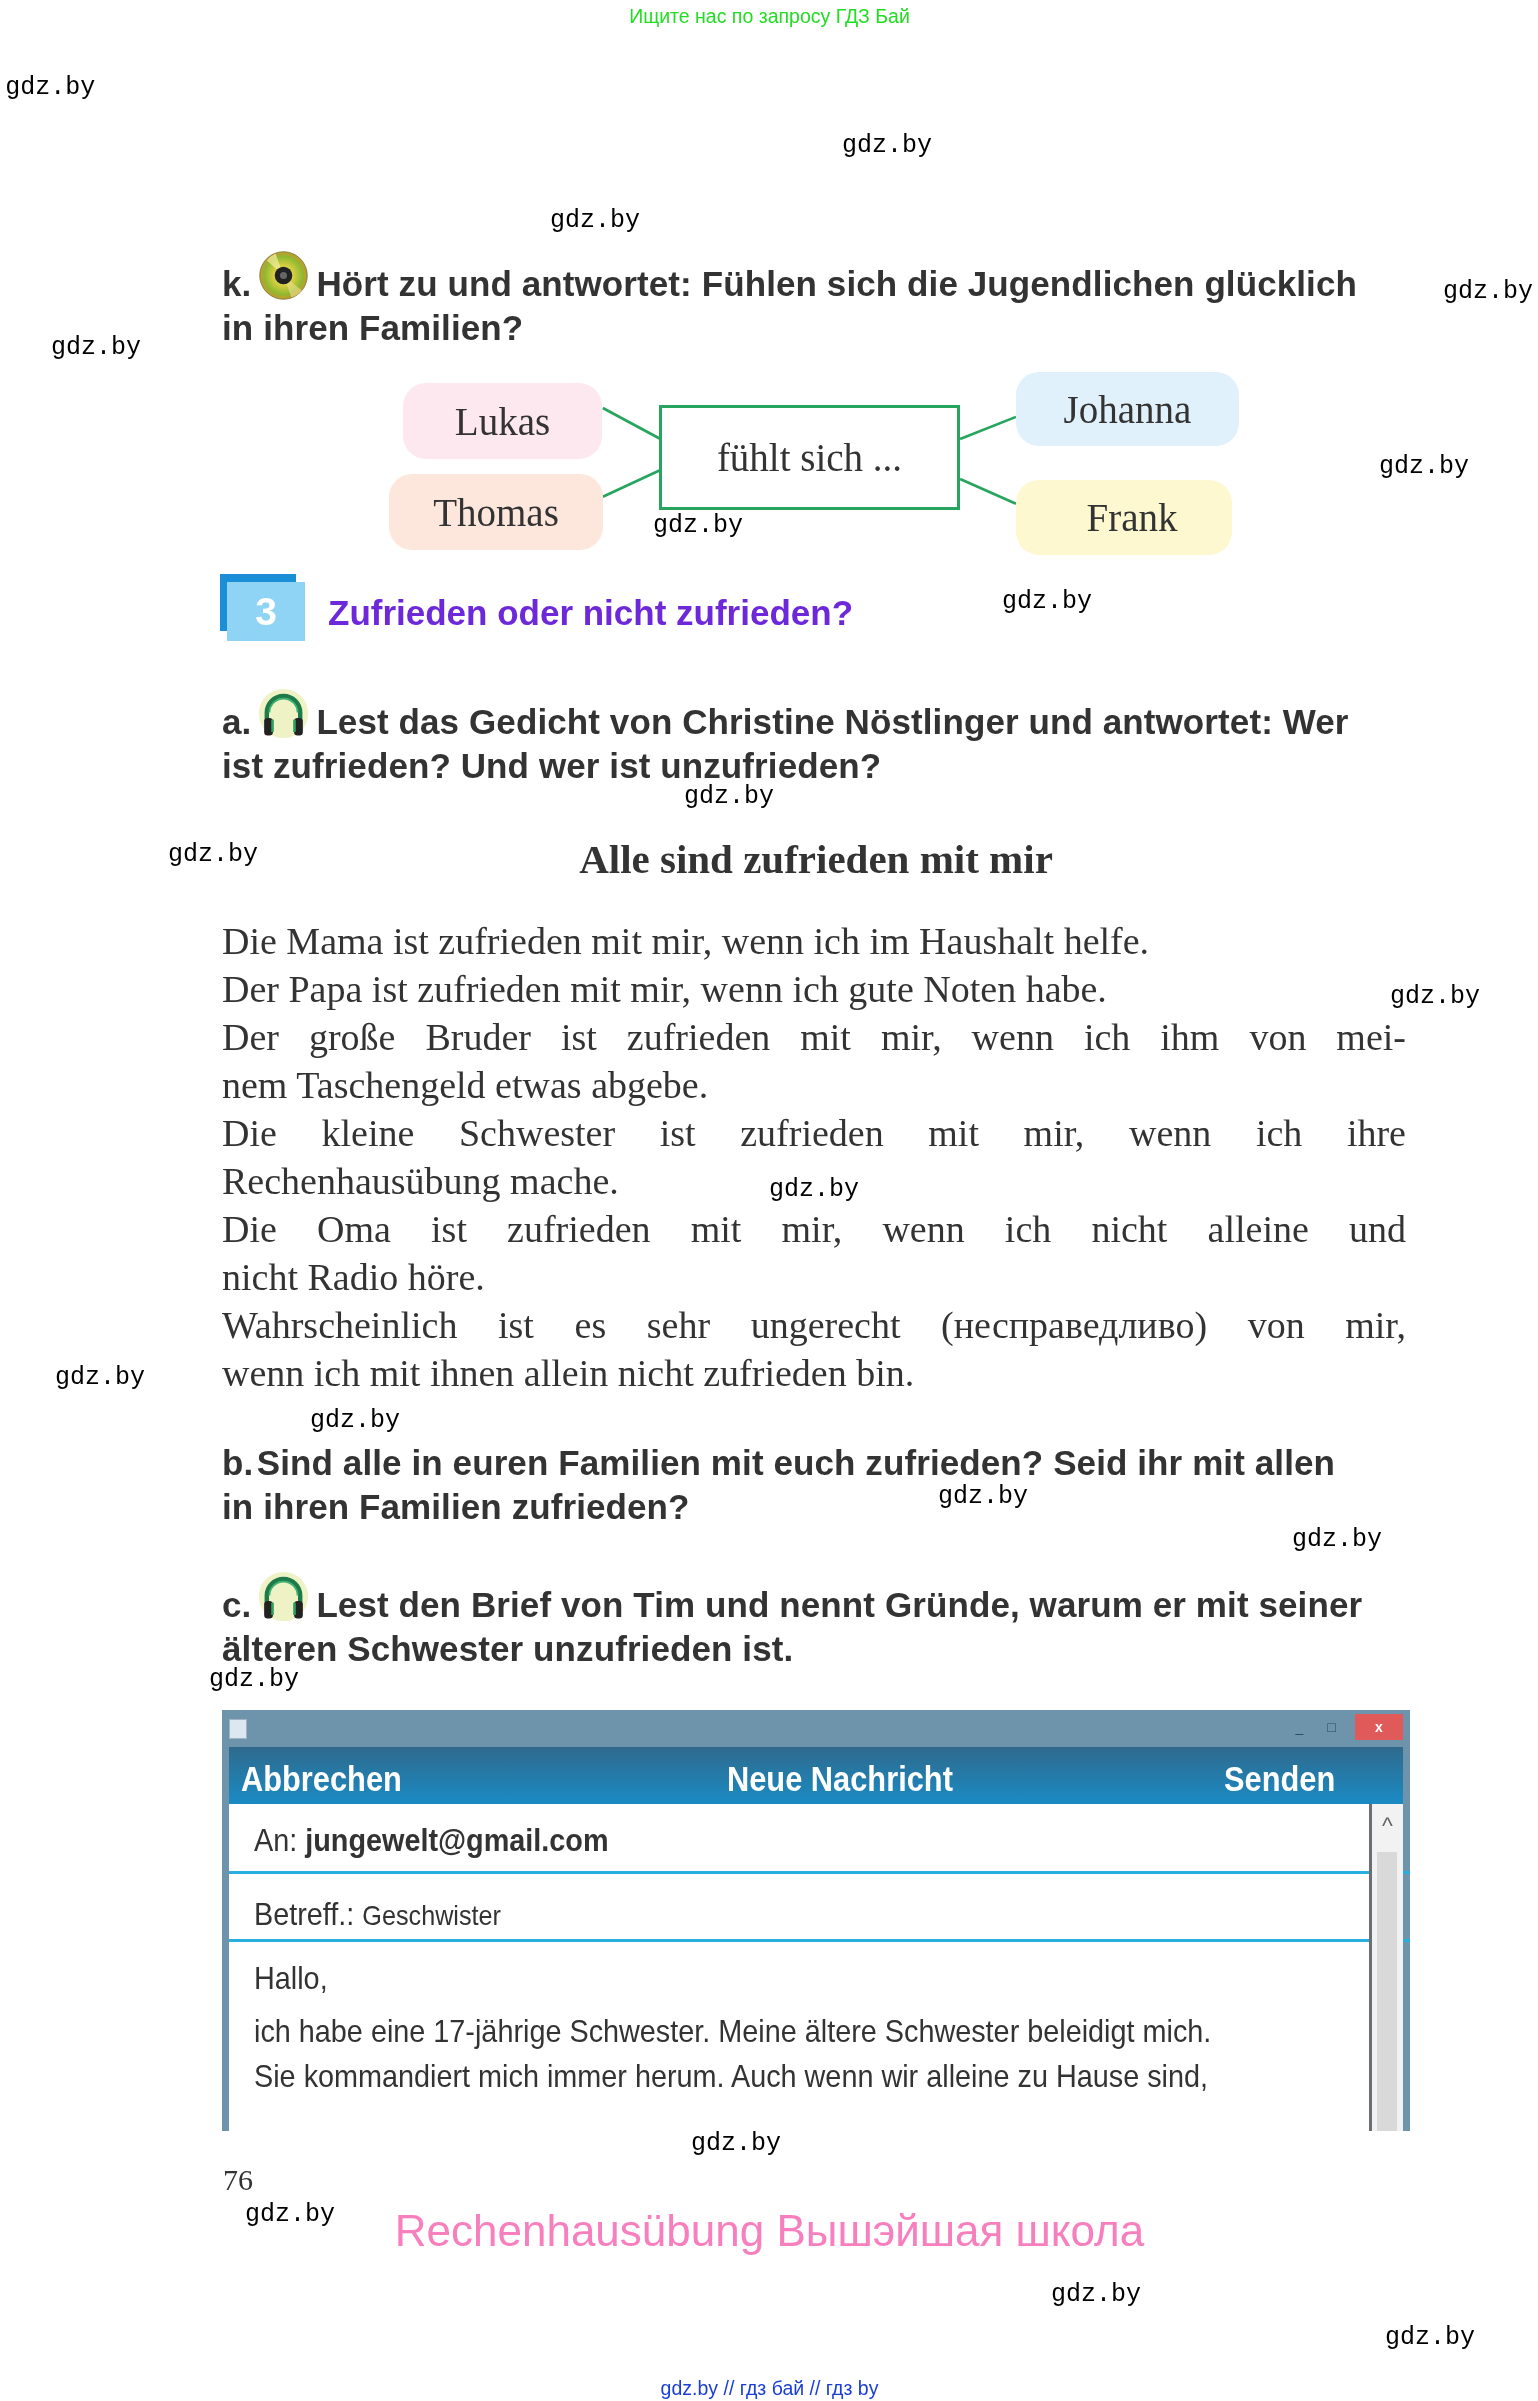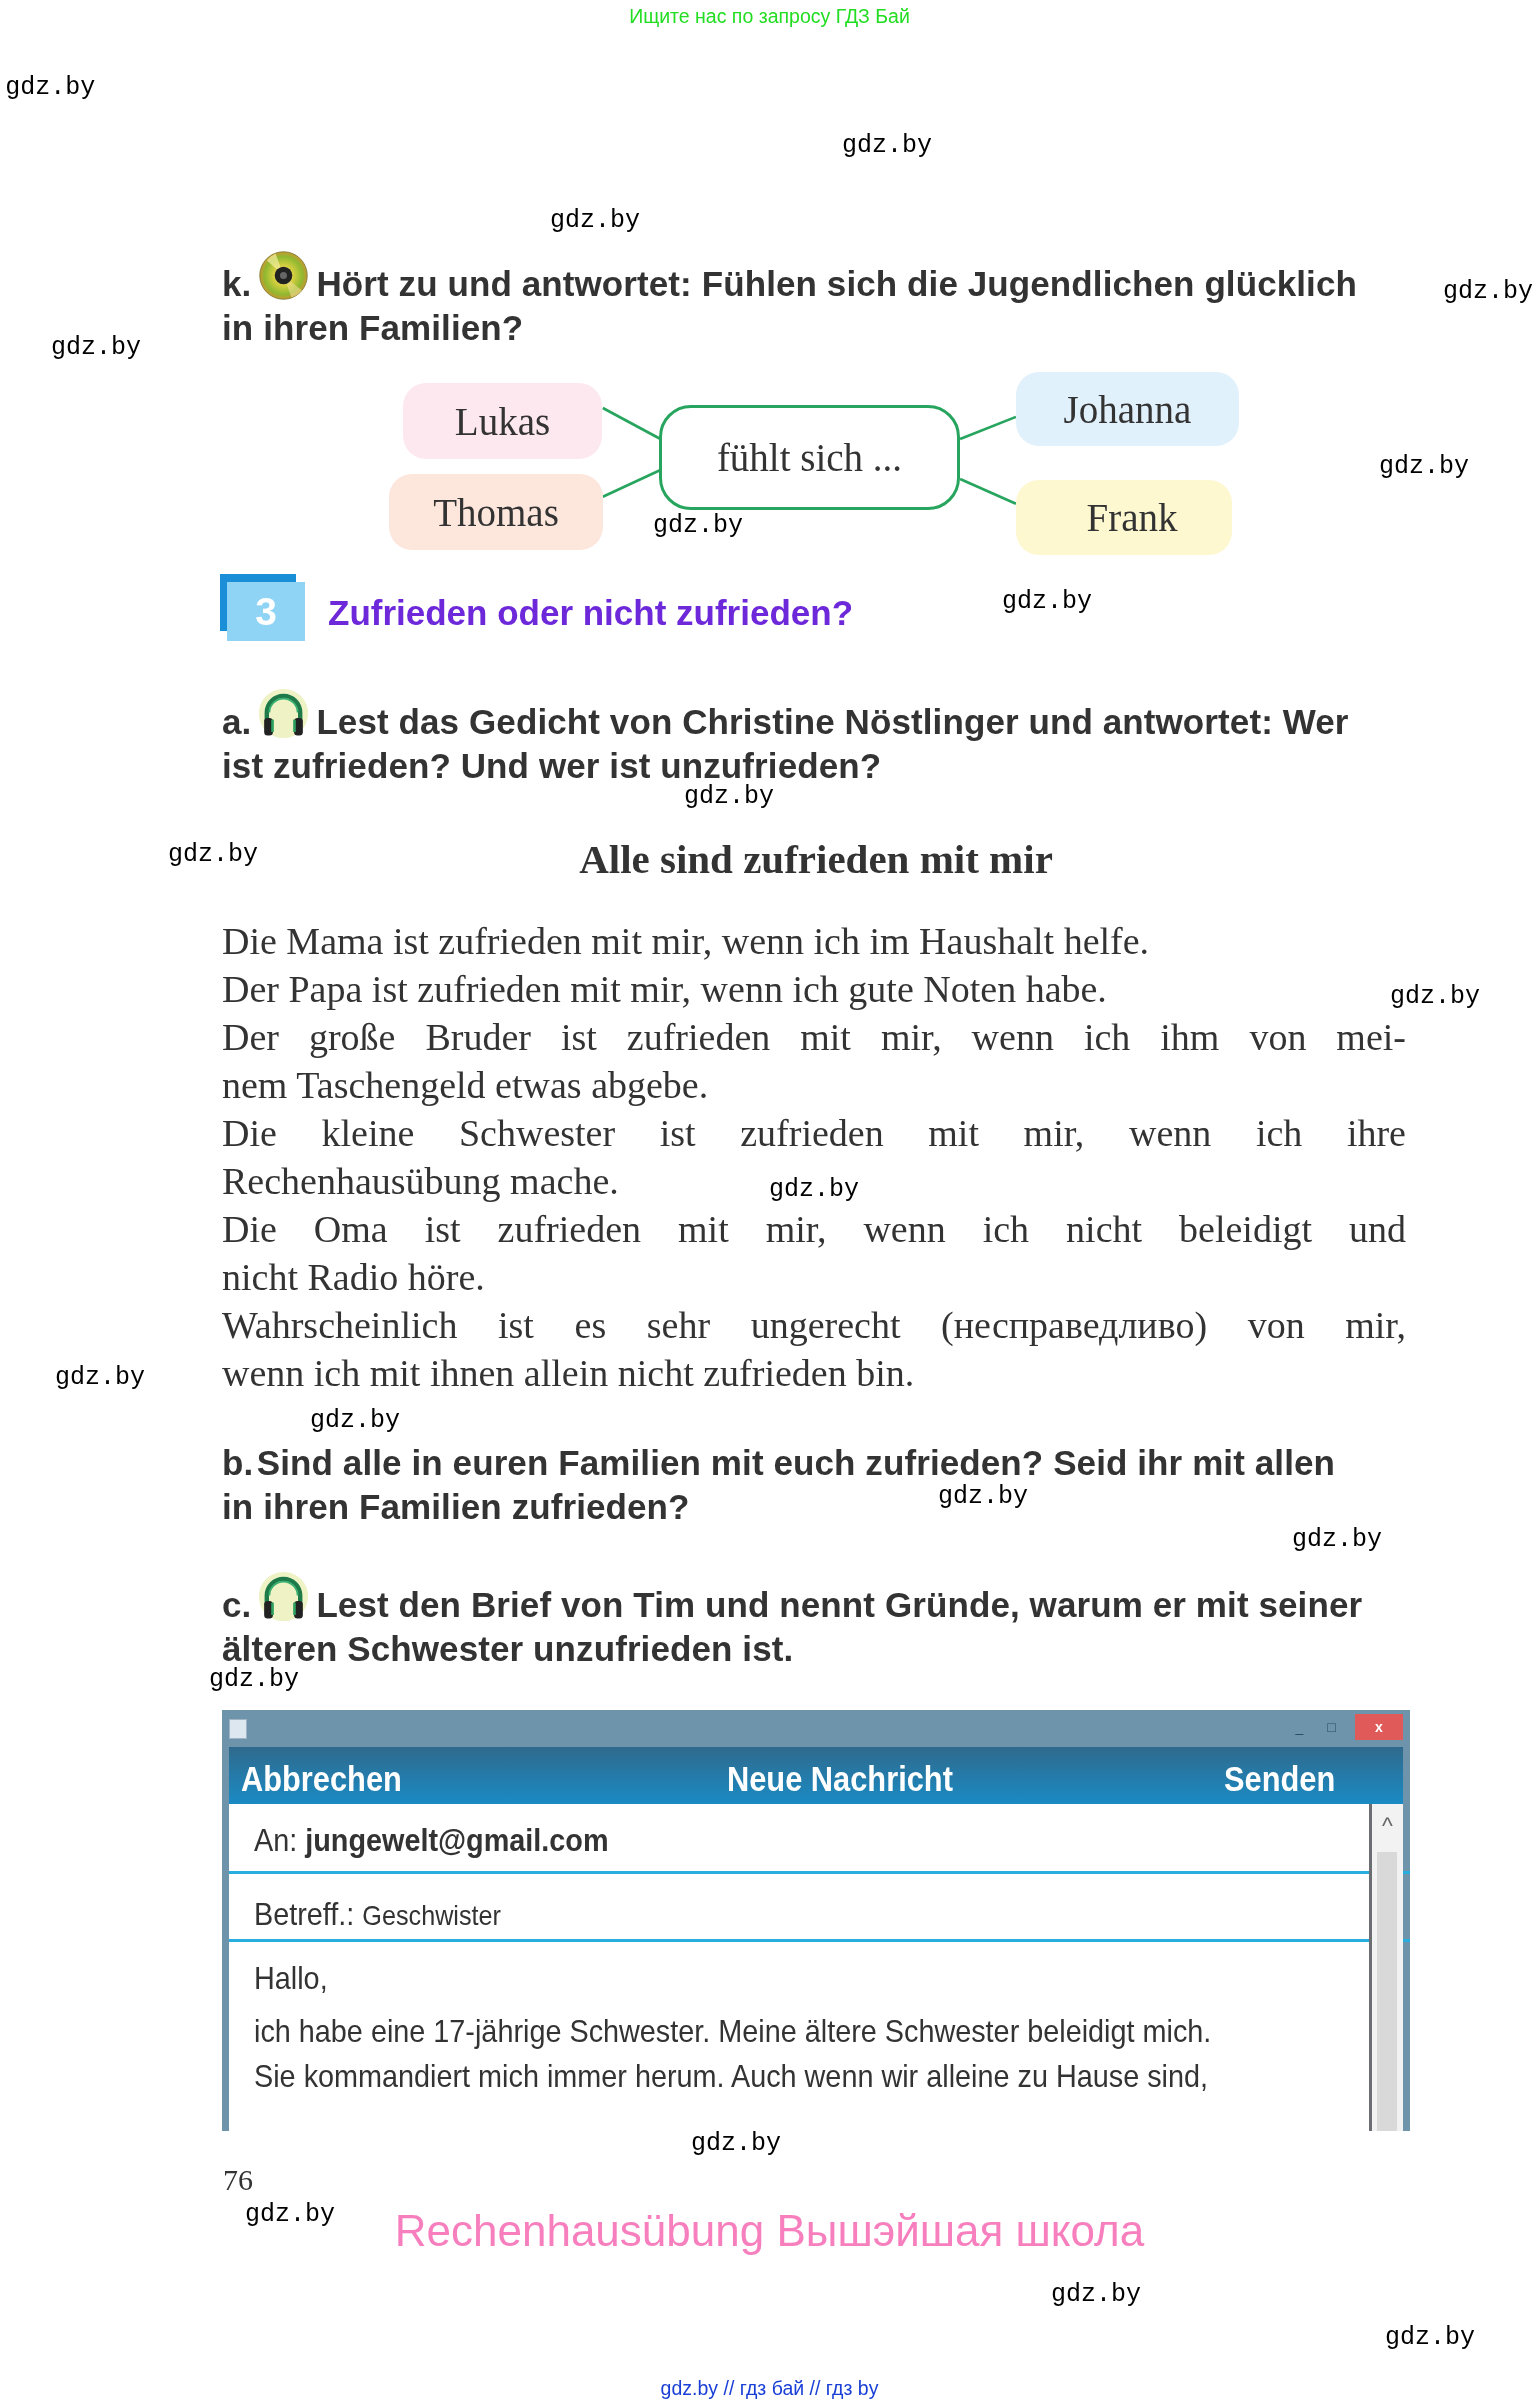--- a/index.html
+++ b/index.html
@@ -100,21 +100,21 @@
 
 <div class="abs" style="left:0;top:0;width:1539px;height:621px;pointer-events:none;">
   <svg class="abs" style="left:0;top:0;" width="1539" height="621" viewBox="0 0 1736 700">
     <line x1="680" y1="460" x2="745" y2="495" stroke="#27a55e" stroke-width="3"></line>
     <line x1="680" y1="560" x2="745" y2="530" stroke="#27a55e" stroke-width="3"></line>
     <line x1="1083" y1="495" x2="1146" y2="470" stroke="#27a55e" stroke-width="3"></line>
     <line x1="1083" y1="540" x2="1146" y2="568" stroke="#27a55e" stroke-width="3"></line>
   </svg>
   <div class="bubble" style="left:403px;top:383px;width:199px;height:76px;background:#fde8ef;">Lukas</div>
   <div class="bubble" style="left:389px;top:474px;width:214px;height:76px;background:#fde6dc;">Thomas</div>
-  <div class="center-box" style="left:659px;top:405px;width:301px;height:105px;border-radius:32px;">fühlt sich ...</div>
+  <div class="center-box" style="left:659px;top:405px;width:301px;height:105px;">fühlt sich ...</div>
   <div class="bubble" style="left:1016px;top:372px;width:223px;height:74px;background:#e1f1fb;">Johanna</div>
   <div class="bubble" style="left:1016px;top:480px;width:200px;height:75px;background:#fdf8cf;padding-left:16px;">Frank</div>
 </div>
 
 <div class="badge-back" style="left:220px;top:574px;width:76px;height:57px;"></div>
 <div class="badge-front badge" style="left:227px;top:582px;width:78px;height:59px;position:absolute;">3</div>
 <div class="abs section-title" style="left:328px;top:593px;">Zufrieden oder nicht zufrieden?</div>
 
 <div class="abs task" style="top:688px;">
   <div>
@@ -134,21 +134,21 @@
 </div>
 
 <div class="abs poem-title" style="top:835px;">Alle sind zufrieden mit mir</div>
 <div class="abs poem" style="top:917px;">
   <span class="ln">Die Mama ist zufrieden mit mir, wenn ich im Haushalt helfe.</span>
   <span class="ln">Der Papa ist zufrieden mit mir, wenn ich gute Noten habe.</span>
   <span class="ln just">Der große Bruder ist zufrieden mit mir, wenn ich ihm von mei-</span>
   <span class="ln">nem Taschengeld etwas abgebe.</span>
   <span class="ln just">Die kleine Schwester ist zufrieden mit mir, wenn ich ihre</span>
   <span class="ln">Rechenhausübung mache.</span>
-  <span class="ln just">Die Oma ist zufrieden mit mir, wenn ich nicht beleidigt und</span>
+  <span class="ln just">Die Oma ist zufrieden mit mir, wenn ich nicht alleine und</span>
   <span class="ln">nicht Radio höre.</span>
   <span class="ln just">Wahrscheinlich ist es sehr ungerecht (несправедливо) von mir,</span>
   <span class="ln">wenn ich mit ihnen allein nicht zufrieden bin.</span>
 </div>
 
 <div class="abs task" style="top:1441px;">
   <div>
     <span class="lbl" style="margin-right:3.5px;">b.</span><span>Sind alle in euren Familien mit euch zufrieden? Seid ihr mit allen</span>
   </div>
   <div>in ihren Familien zufrieden?</div>

